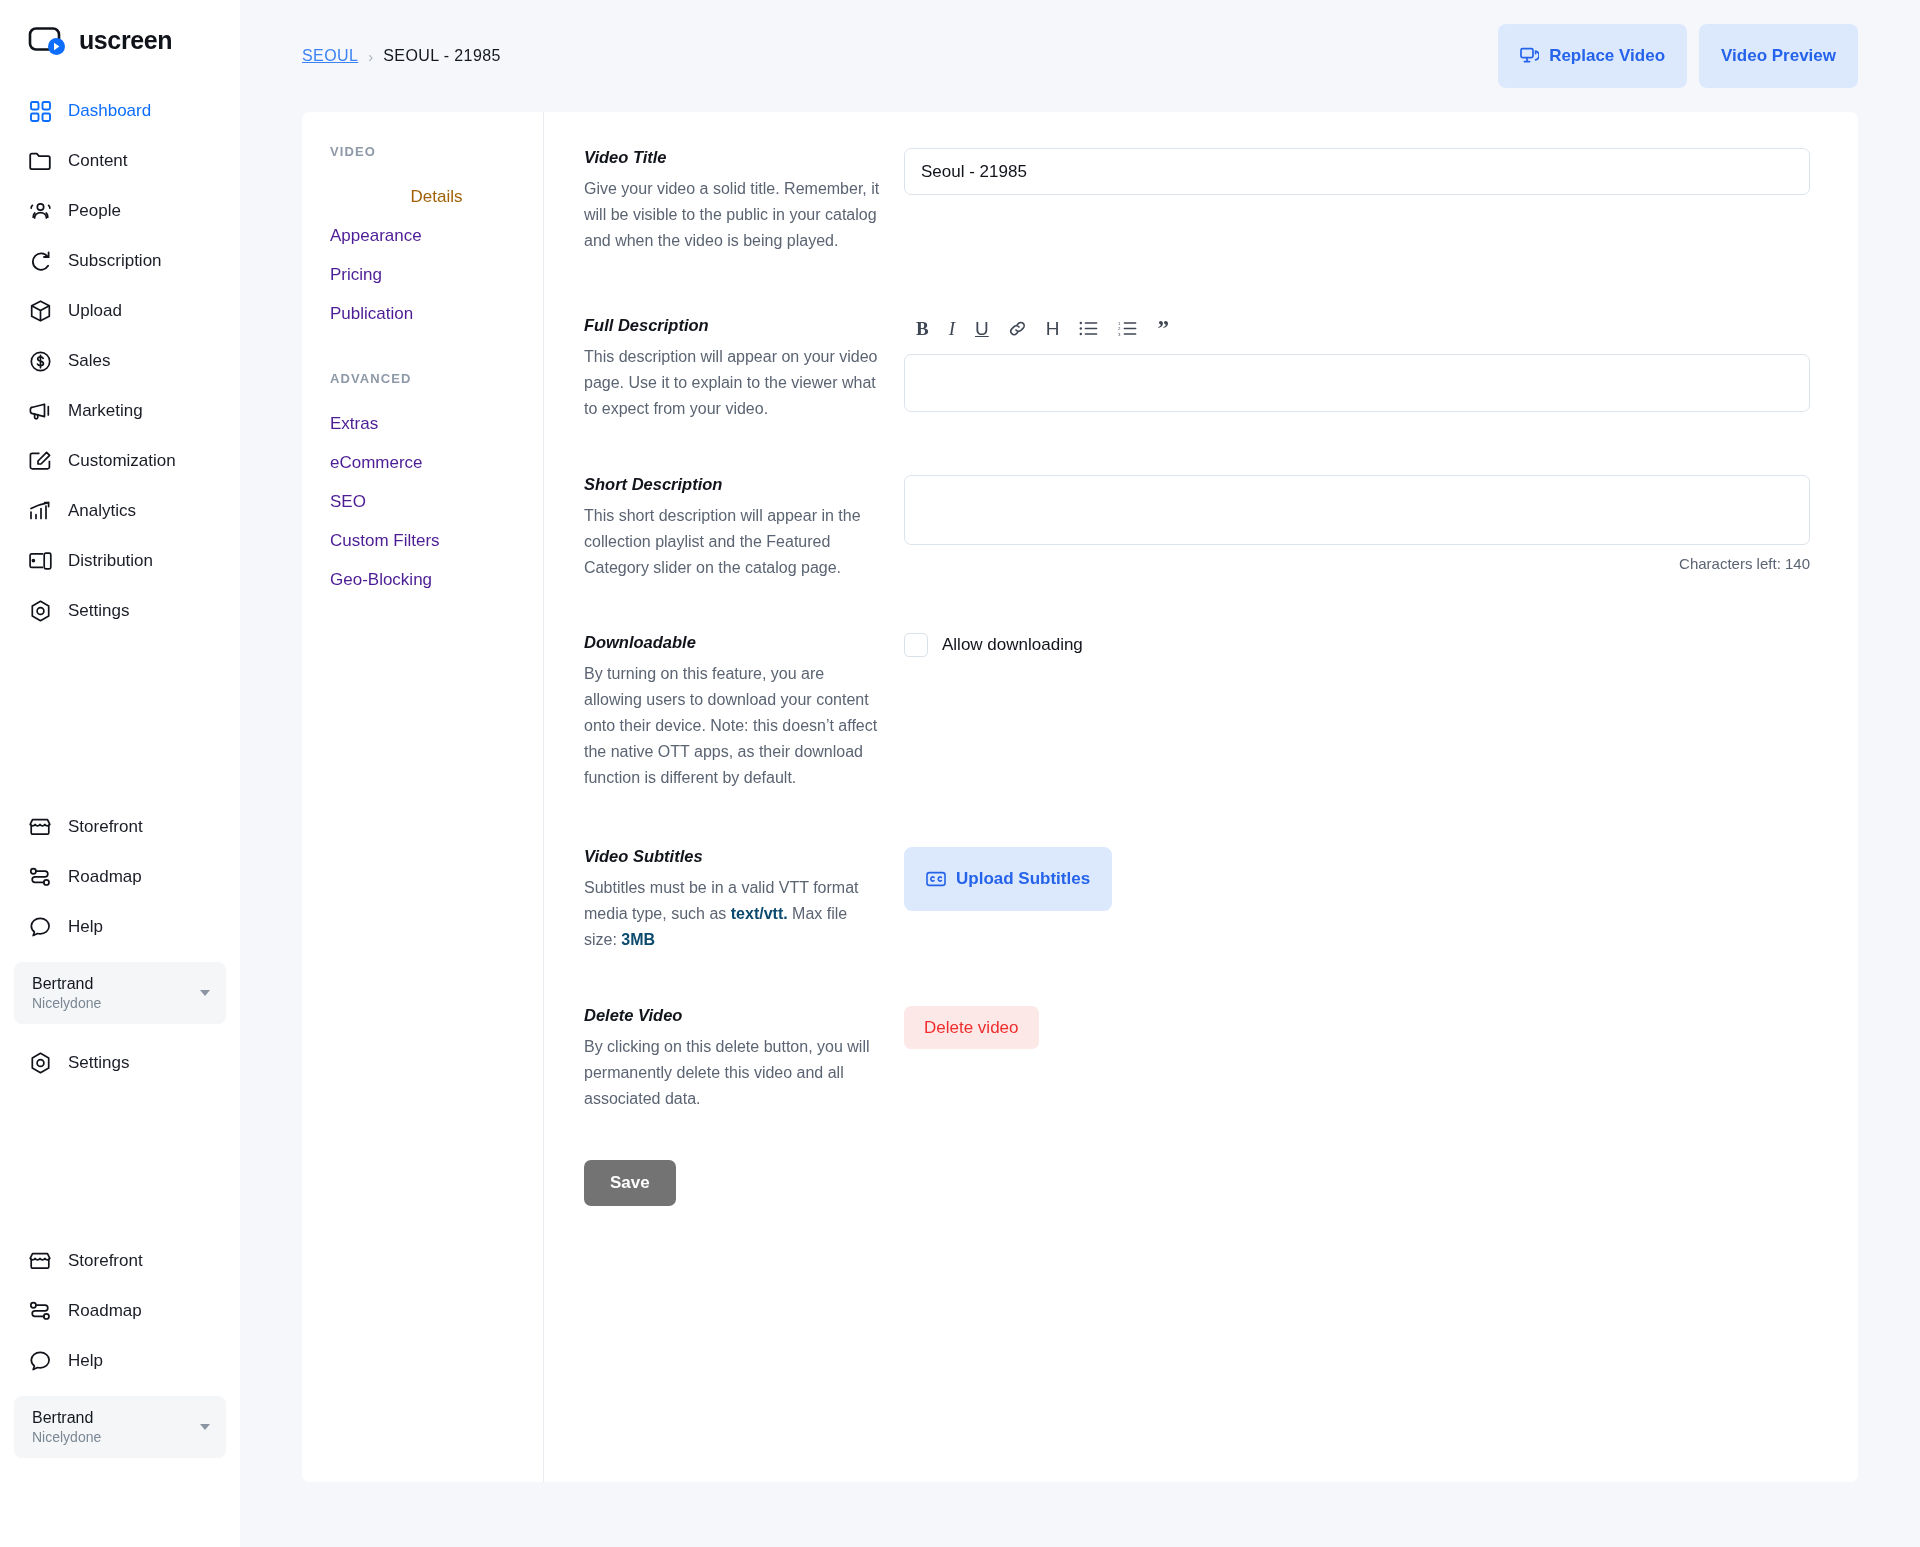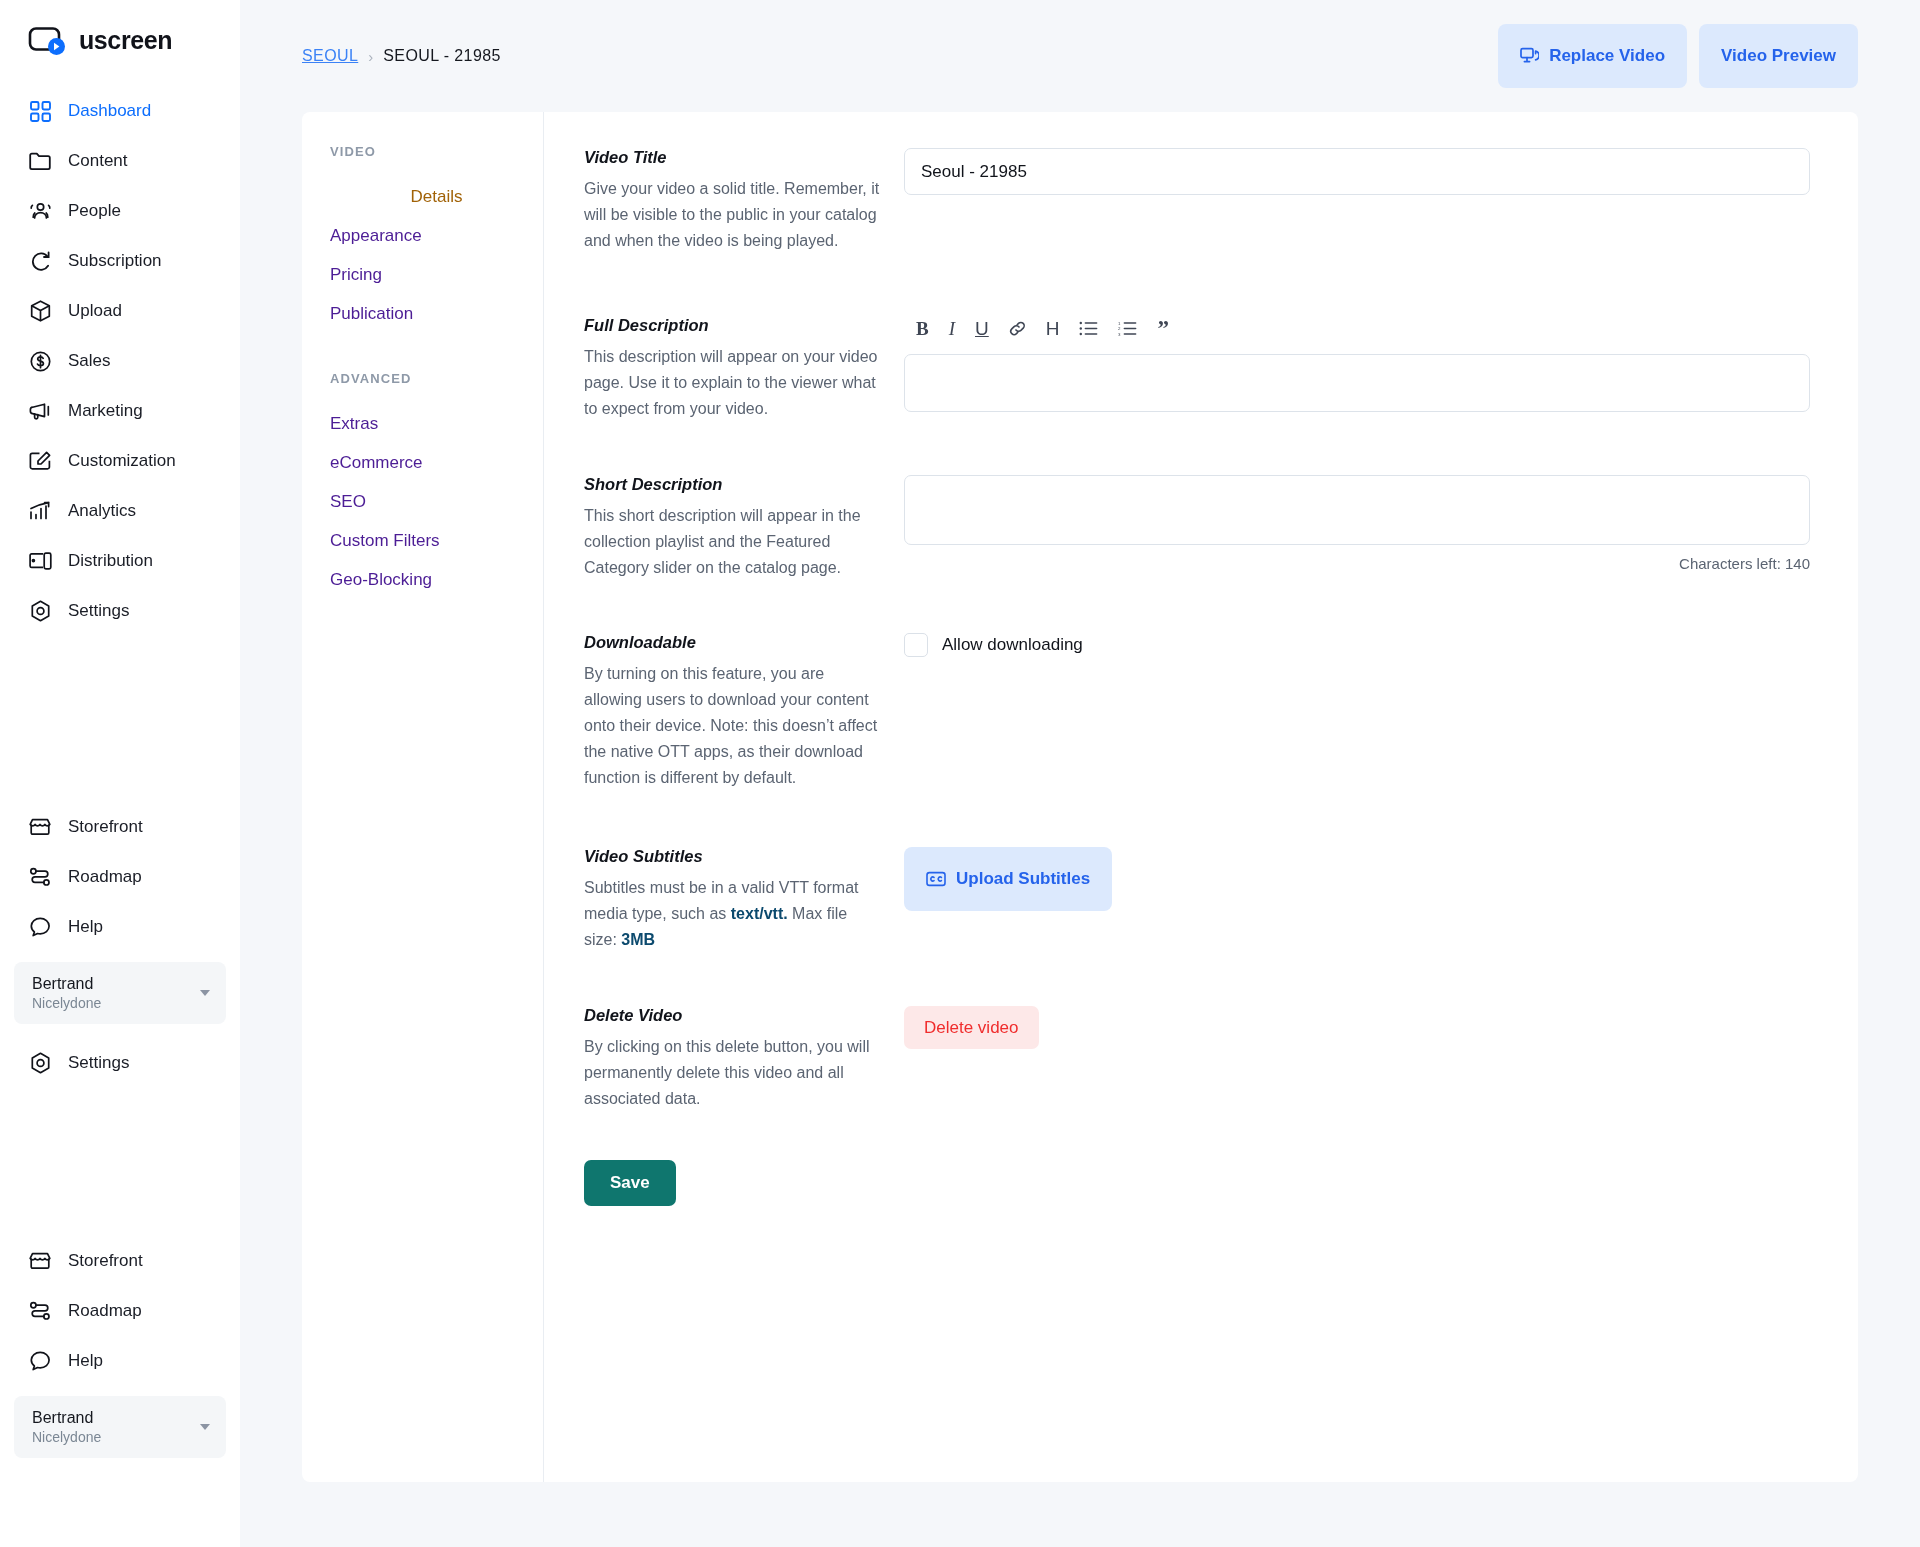--- a/index.html
+++ b/index.html
@@ -132,21 +132,21 @@
     width: 24px; height: 24px; border: 1.5px solid #dbe1e8; border-radius: 5px; background: #fff; cursor: pointer;
   }
   .checkbox-label { font-size: 17px; color: #11141b; }
 
   .btn-delete {
     background: #fde8e8; color: #f02d2d; border: none; border-radius: 7px;
     font-size: 17px; height: 43px; padding: 0 20px; cursor: pointer;
     font-family: "Liberation Sans", sans-serif;
   }
   .btn-save {
-    background: #0f766e; color: #fff; border: none; border-radius: 7px;
+    background: #737373; color: #fff; border: none; border-radius: 7px;
     font-size: 17px; font-weight: 700; height: 46px; padding: 0 26px; cursor: pointer;
     font-family: "Liberation Sans", sans-serif;
   }
 </style>
 </head>
 <body>
 
 <div class="app">
 
   <aside class="sidebar">

